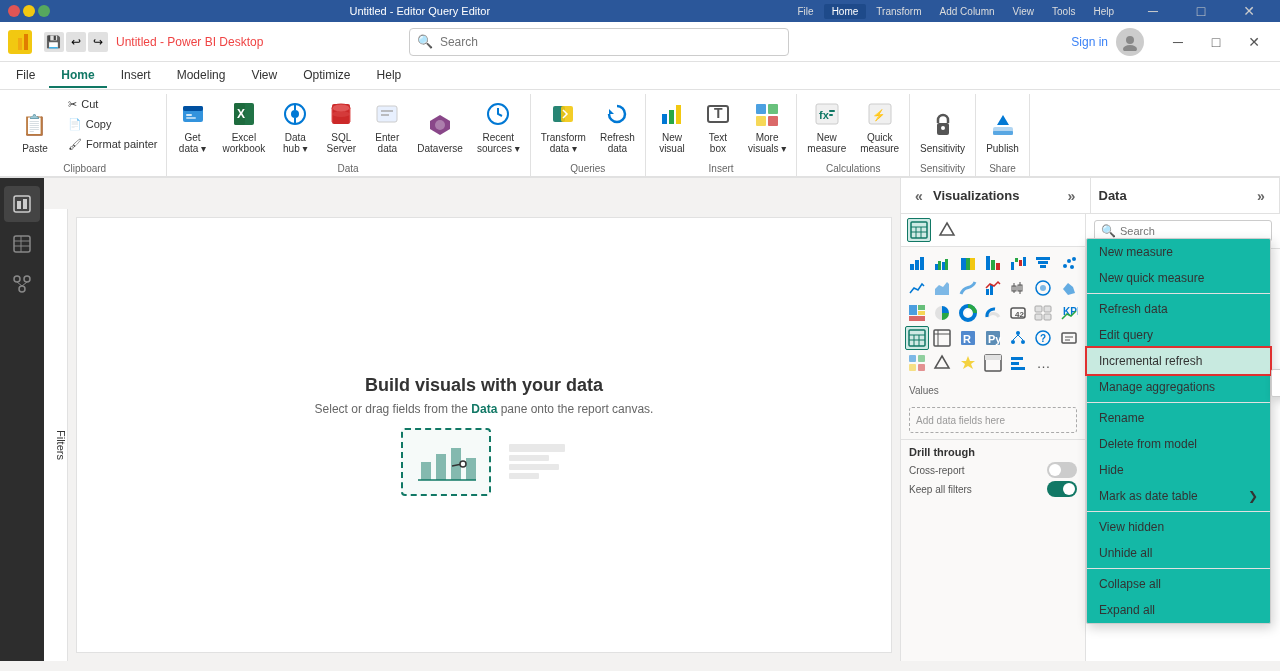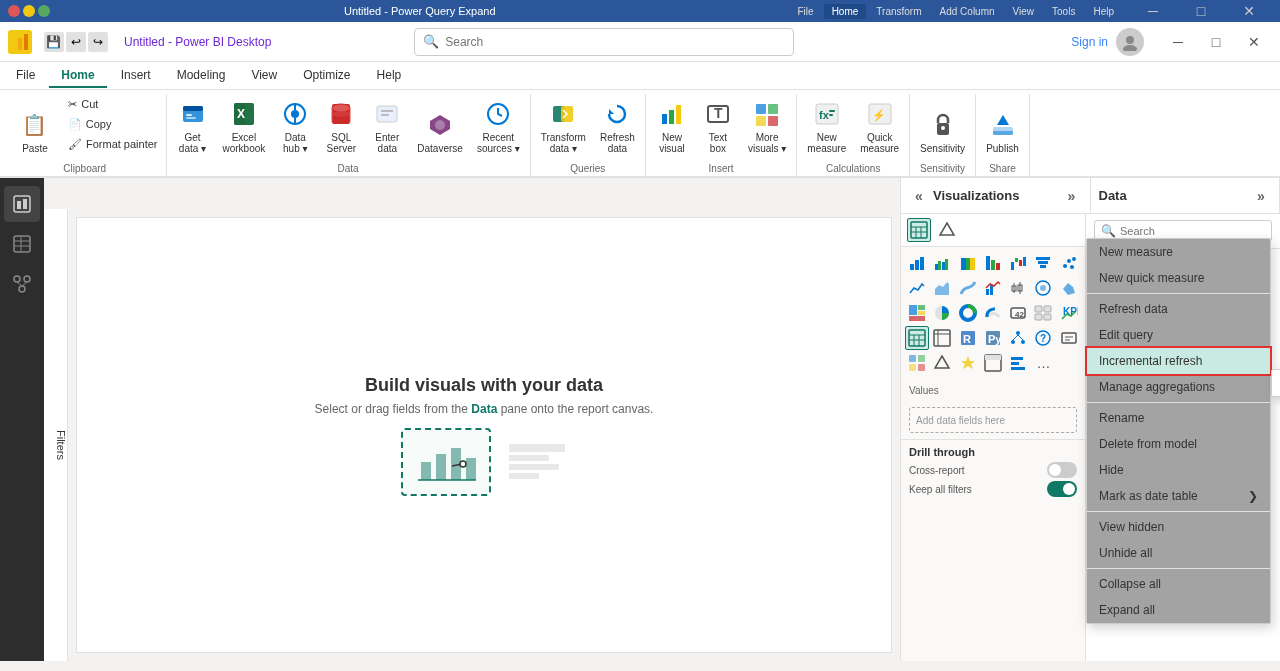--- a/index.html
+++ b/index.html
@@ -354,21 +354,21 @@
       flex: 1;
       color: #333;
     }
 
     
     .context-menu {
       position: absolute;
       top: 24px;
       left: 0;
       width: 185px;
-      background: #a3a3a3;
+      background: #14b8a6;
       border: 1px solid #ccc;
       box-shadow: 2px 4px 12px rgba(0,0,0,0.18);
       z-index: 100;
       border-radius: 2px;
     }
     .context-menu-item {
       padding: 6px 12px;
       font-size: 12px;
       color: #333;
       cursor: pointer;
@@ -432,21 +432,21 @@
   </style>
 </head>
 <body>
 
 <div class="inner-titlebar">
   <div class="dots">
     <div class="dot dot-red"></div>
     <div class="dot dot-yellow"></div>
     <div class="dot dot-green"></div>
   </div>
-  <span style="flex:1; text-align:center; font-size:11px;">Untitled - Power Query Expand</span>
+  <span style="flex:1; text-align:center; font-size:11px;">Untitled - Editor Query Editor</span>
   <div class="tabs">
     <span class="inner-tab">File</span>
     <span class="inner-tab active">Home</span>
     <span class="inner-tab">Transform</span>
     <span class="inner-tab">Add Column</span>
     <span class="inner-tab">View</span>
     <span class="inner-tab">Tools</span>
     <span class="inner-tab">Help</span>
   </div>
   <div style="display:flex; gap:2px;">
@@ -462,21 +462,21 @@
         <rect x="2" y="10" width="4" height="8" fill="#f2c811"></rect>
         <rect x="8" y="6" width="4" height="12" fill="#f2a811"></rect>
         <rect x="14" y="2" width="4" height="16" fill="#e07d00"></rect>
       </svg>
   </div>
   <div style="display:flex; gap:2px; margin-left:4px;">
     <div style="width:20px;height:20px;background:#e1e1e1;border-radius:2px;display:flex;align-items:center;justify-content:center;font-size:12px;">💾</div>
     <div style="width:20px;height:20px;background:#e1e1e1;border-radius:2px;display:flex;align-items:center;justify-content:center;font-size:12px;">↩</div>
     <div style="width:20px;height:20px;background:#e1e1e1;border-radius:2px;display:flex;align-items:center;justify-content:center;font-size:12px;">↪</div>
   </div>
-  <span style="font-size:12px;color:#6d28d9;margin-left:8px;">Untitled - Power BI Desktop</span>
+  <span style="font-size:12px;color:#ef4444;">Untitled - Power BI Desktop</span>
   <div class="app-search-bar">
     <span style="font-size:13px;color:#888;">🔍</span>
     <input type="text" style="border: none; outline: none; font-size: 12px; flex: 1 1 0%;" placeholder="Search">
   </div>
   <div class="sign-in-area">
     <span style="font-size:12px;color:#3b82f6;">Sign in</span>
     <div class="user-avatar">
       <svg width="18" height="18" viewBox="0 0 18 18">
           <circle cx="9" cy="7" r="4" fill="#888"></circle>
           <ellipse cx="9" cy="16" rx="7" ry="4" fill="#888"></ellipse>

